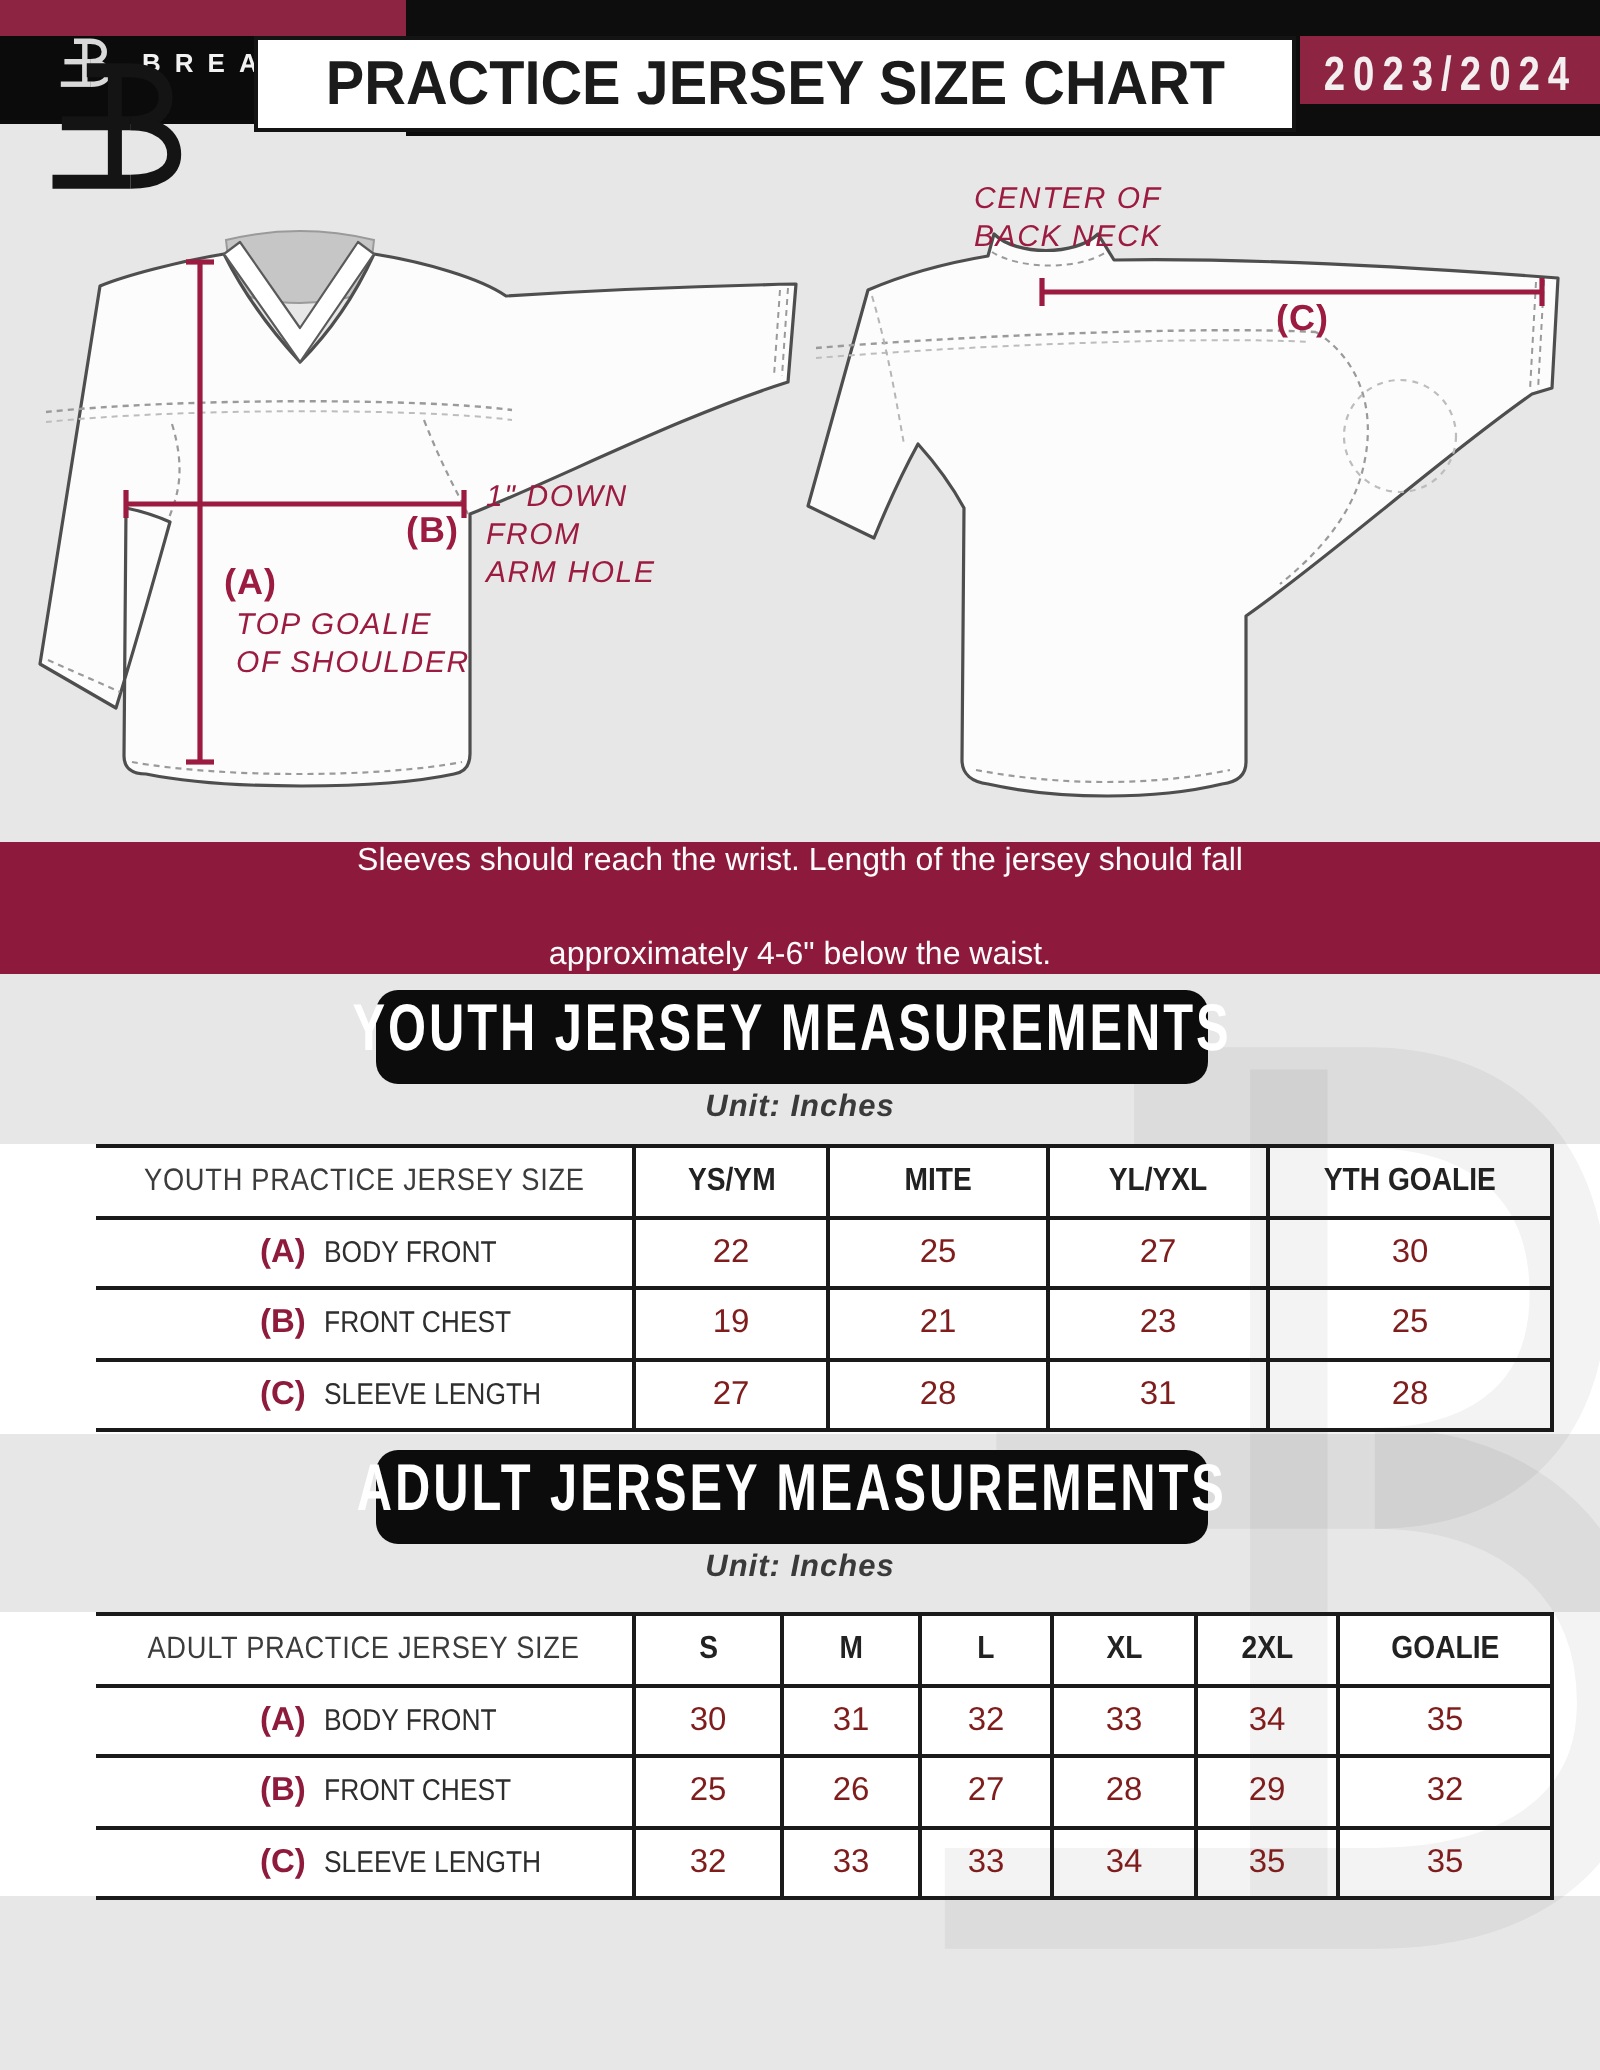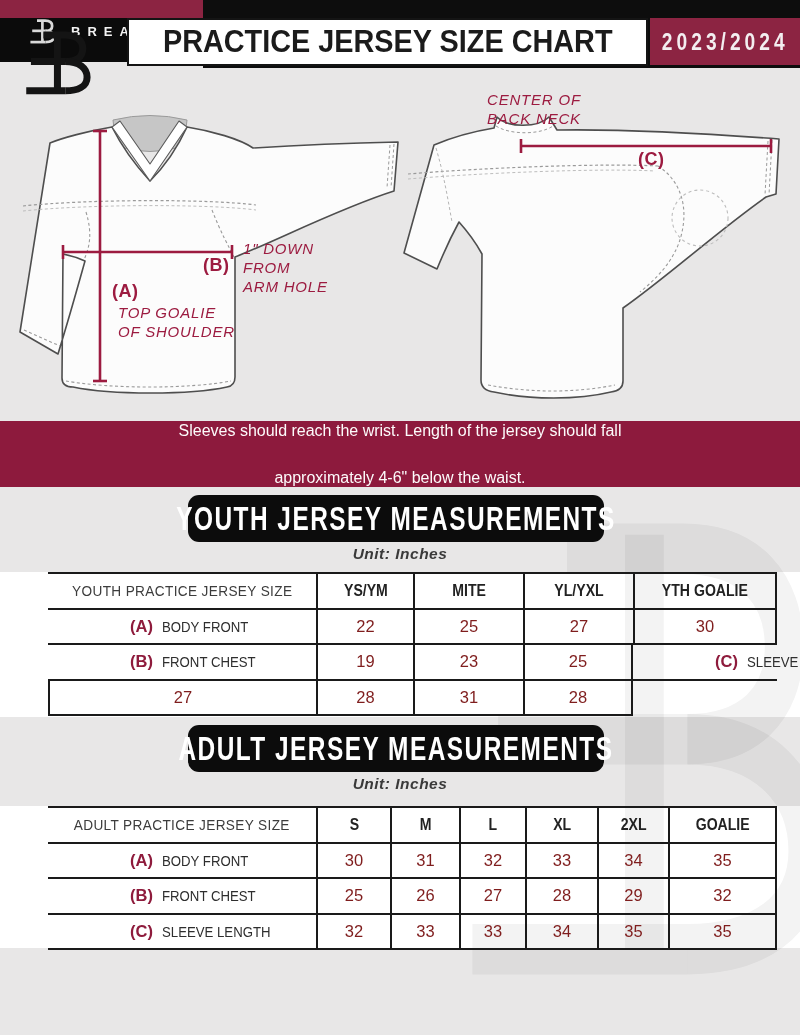--- a/index.html
+++ b/index.html
@@ -11,43 +11,43 @@
   }
   .abs { position:absolute; }
 
   
   #hdr-black   { left:203px; top:0; width:597px; height:68px; background:#0d0d0d; }
   #hdr-maroon  { left:0; top:0; width:203px; height:18px; background:#8C2442; }
   #title-box   { left:127px; top:18px; width:521px; height:48px; background:#ffffff;
                  border:2px solid #141414; display:flex; align-items:center; justify-content:center; z-index:2; }
   #title-box .t { font-weight:bold; font-size:31px; color:#1b1b1b; white-space:nowrap;
                   display:inline-block; transform:scaleX(.93); letter-spacing:0; }
-  #year-box    { left:650px; top:18px; width:150px; height:47px; background:#8C2442;
-                 display:flex; align-items:center; justify-content:center; z-index:2; }
+  #year-box    { left:650px; top:18px; width:150px; height:34px; background:#8C2442;
+                 display:flex; align-items:flex-end; justify-content:center; z-index:2; }
   #year-box .t { color:#f3eef0; font-weight:bold; font-size:24px; letter-spacing:5px;
                  display:inline-block; transform:scaleX(.8); white-space:nowrap; }
   #logo-hdr    { left:20px; top:22px; width:78px; height:80px; color:#141414; z-index:3; }
 
   
   #jerseys { left:0; top:68px; z-index:1; }
   .anno     { position:absolute; color:#9C1B40; z-index:2; }
   .anno.tag { font-weight:bold; font-size:18px; letter-spacing:.5px; }
   .anno.cap { font-style:italic; font-size:15px; font-weight:500; letter-spacing:.8px; line-height:1.28; white-space:nowrap; }
 
   
   #banner { left:0; top:421px; width:800px; height:66px; background:#8D1A3D;
             display:flex; flex-direction:column; align-items:center; justify-content:center;
             color:#fdfbfb; font-size:16px; line-height:1.5; z-index:2; text-align:center;gap:23px; }
 
   
   .band { left:0; width:800px; background:#ffffff; z-index:1; }
   #wm   { left:438px; top:462px; width:430px; height:560px; color:rgba(25,25,25,0.052); z-index:1; }
 
   .pill { left:188px; width:416px; height:47px; background:#0c0c0c; border-radius:11px;
-          display:flex; align-items:center; justify-content:center; z-index:2; }
+          display:flex; align-items:flex-start; justify-content:center; z-index:2; }
   .pill .t { color:#fff; font-weight:bold; font-size:33px; letter-spacing:2px; white-space:nowrap;
              display:inline-block; transform:scaleX(.74); }
   .unit { left:0; width:800px; text-align:center; font-style:italic; font-weight:bold;
           font-size:15.5px; color:#3a3a3a; z-index:2; letter-spacing:.5px; }
 
   .mtable { left:48px; width:729px; display:grid; border-top:2.5px solid #1a1a1a; z-index:2; }
   #youth-table { top:572px; grid-template-columns:268px 97px 110px 110px 144px; grid-auto-rows:35.6px; }
   #adult-table { top:806px; grid-template-columns:268px 74px 69px 66px 72px 71px 109px; grid-auto-rows:35.5px; }
   .cell { display:flex; align-items:center; justify-content:center;
           border-bottom:2.5px solid #1a1a1a; background:transparent; }
@@ -212,20 +212,21 @@
     <div class="cell val vb">22</div>
     <div class="cell val vb">25</div>
     <div class="cell val vb">27</div>
     <div class="cell val vb rb">30</div>
 
     <div class="cell rlbl">
       <span class="key">(B)</span>
         <span class="lbl">FRONT CHEST</span>
     </div>
     <div class="cell val vb">19</div>
+    <div class="cell val vb">21</div>
     <div class="cell val vb">23</div>
     <div class="cell val vb rb">25</div>
 
     <div class="cell rlbl">
       <span class="key">(C)</span>
         <span class="lbl">SLEEVE LENGTH</span>
     </div>
     <div class="cell val vb">27</div>
     <div class="cell val vb">28</div>
     <div class="cell val vb">31</div>

